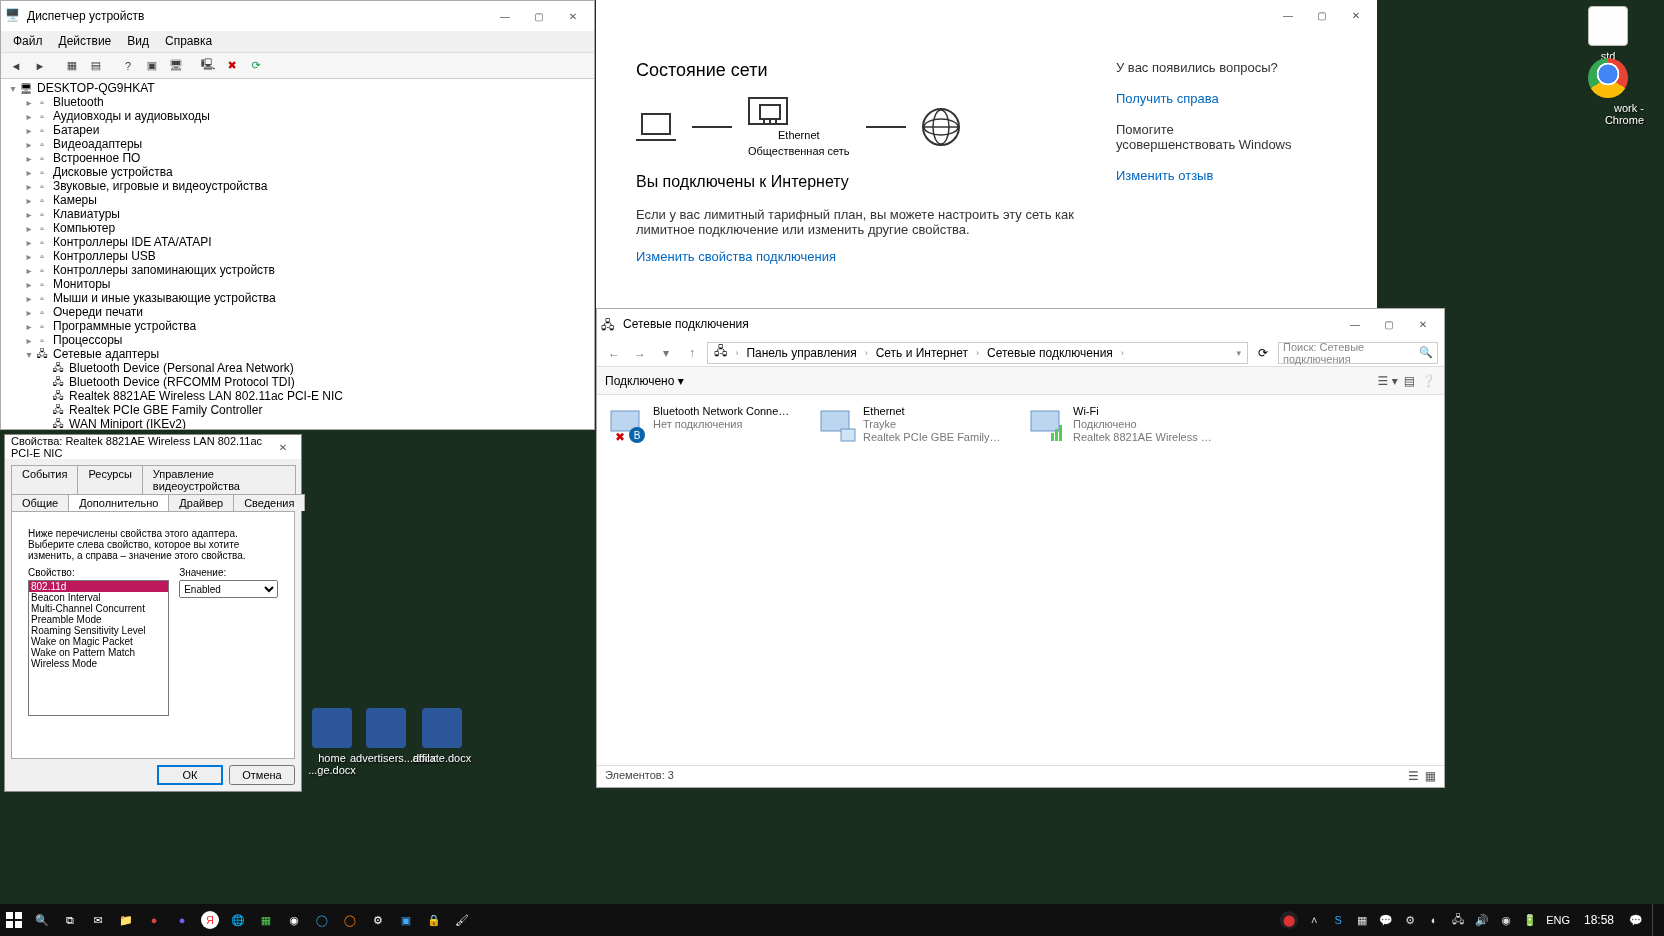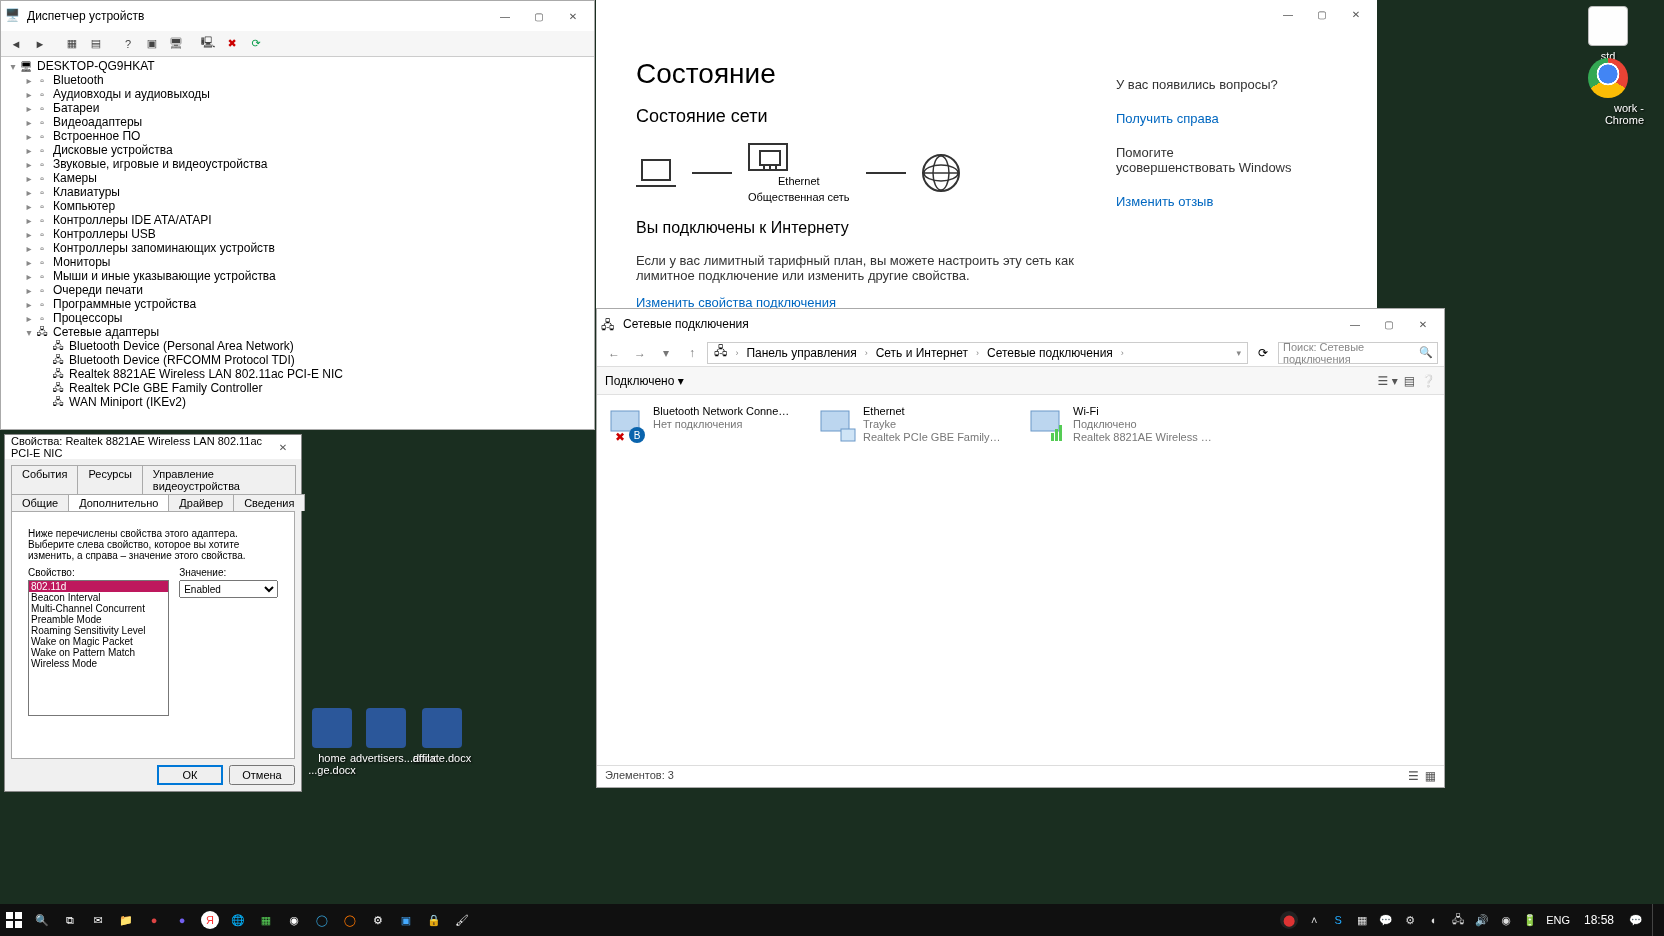--- a/index.html
+++ b/index.html
@@ -33,21 +33,21 @@
 #settings h2 { font-size: 18px; font-weight: 400; margin-bottom: 16px; }
 #settings .netdiag { display: flex; align-items: center; gap: 16px; margin: 10px 0 16px; }
 #settings .netdiag .line { width: 40px; height: 2px; background: #333; }
 #settings .netdiag .screen { border: 2px solid #333; width: 40px; height: 28px; position: relative; }
 #settings .netdiag .globe { width: 38px; height: 38px; border: 2px solid #333; border-radius: 50%; position: relative; }
 #settings .eth-label { text-align: center; font-size: 11px; margin-top: 4px; }
 #settings .body .left { flex: 1; max-width: 460px; }
 #settings .body .right { width: 200px; padding-left: 20px; }
 #settings .link { color: #0067c0; font-size: 13px; cursor: pointer; }
 #settings p { font-size: 13px; color: #333; }
-#settings .right p { margin-bottom: 16px; margin-top: 19px; }
+#settings .right p { margin-bottom: 16px; }
 
 
 #netconn { left: 596px; top: 308px; width: 849px; height: 480px; }
 #netconn .titlebar { background: #fff; }
 #netconn .nav { height: 28px; display: flex; align-items: center; padding: 2px 6px; gap: 4px; font-size: 12px; border-bottom: 1px solid #ddd; }
 #netconn .nav .arrow-btn { width: 22px; text-align: center; color: #777; }
 #netconn .nav .crumb { flex: 1; display: flex; align-items: center; gap: 4px; border: 1px solid #ccc; height: 22px; padding: 0 4px; }
 #netconn .nav .crumb span { padding: 0 2px; }
 #netconn .nav .chev { color: #888; font-size: 9px; }
 #netconn .nav .refresh { width: 22px; text-align: center; }
@@ -126,20 +126,26 @@
 <div id="devmgr" class="window">
   <div class="titlebar">
     <span class="icon">🖥️</span>
     <span class="title">Диспетчер устройств</span>
     <div class="win-btns">
       <div class="win-btn">—</div>
       <div class="win-btn">▢</div>
       <div class="win-btn close">✕</div>
     </div>
   </div>
+  <div class="menubar">
+    <span>Файл</span>
+    <span>Действие</span>
+    <span>Вид</span>
+    <span>Справка</span>
+  </div>
   <div class="toolbar">
     <div class="tbtn">◄</div>
     <div class="tbtn">►</div>
     <div class="tbtn sep"></div>
     <div class="tbtn">▦</div>
     <div class="tbtn">▤</div>
     <div class="tbtn sep"></div>
     <div class="tbtn">?</div>
     <div class="tbtn">▣</div>
     <div class="tbtn">🖥</div>
@@ -279,21 +285,20 @@
 <div id="settings" class="window">
   <div class="titlebar" style="justify-content:flex-end;">
     <div class="win-btns">
       <div class="win-btn">—</div>
       <div class="win-btn">▢</div>
       <div class="win-btn close">✕</div>
     </div>
   </div>
   <div class="body">
     <div class="left">
-      <h1>Состояние</h1>
       <h2>Состояние сети</h2>
       <div class="netdiag">
         <div>
           <svg width="40" height="34">
               <rect x="6" y="4" width="28" height="20" fill="none" stroke="#333" stroke-width="2"></rect>
               <line x1="0" y1="30" x2="40" y2="30" stroke="#333" stroke-width="2"></line>
             </svg>
         </div>
         <div class="line"></div>
         <div style="text-align:center;">

